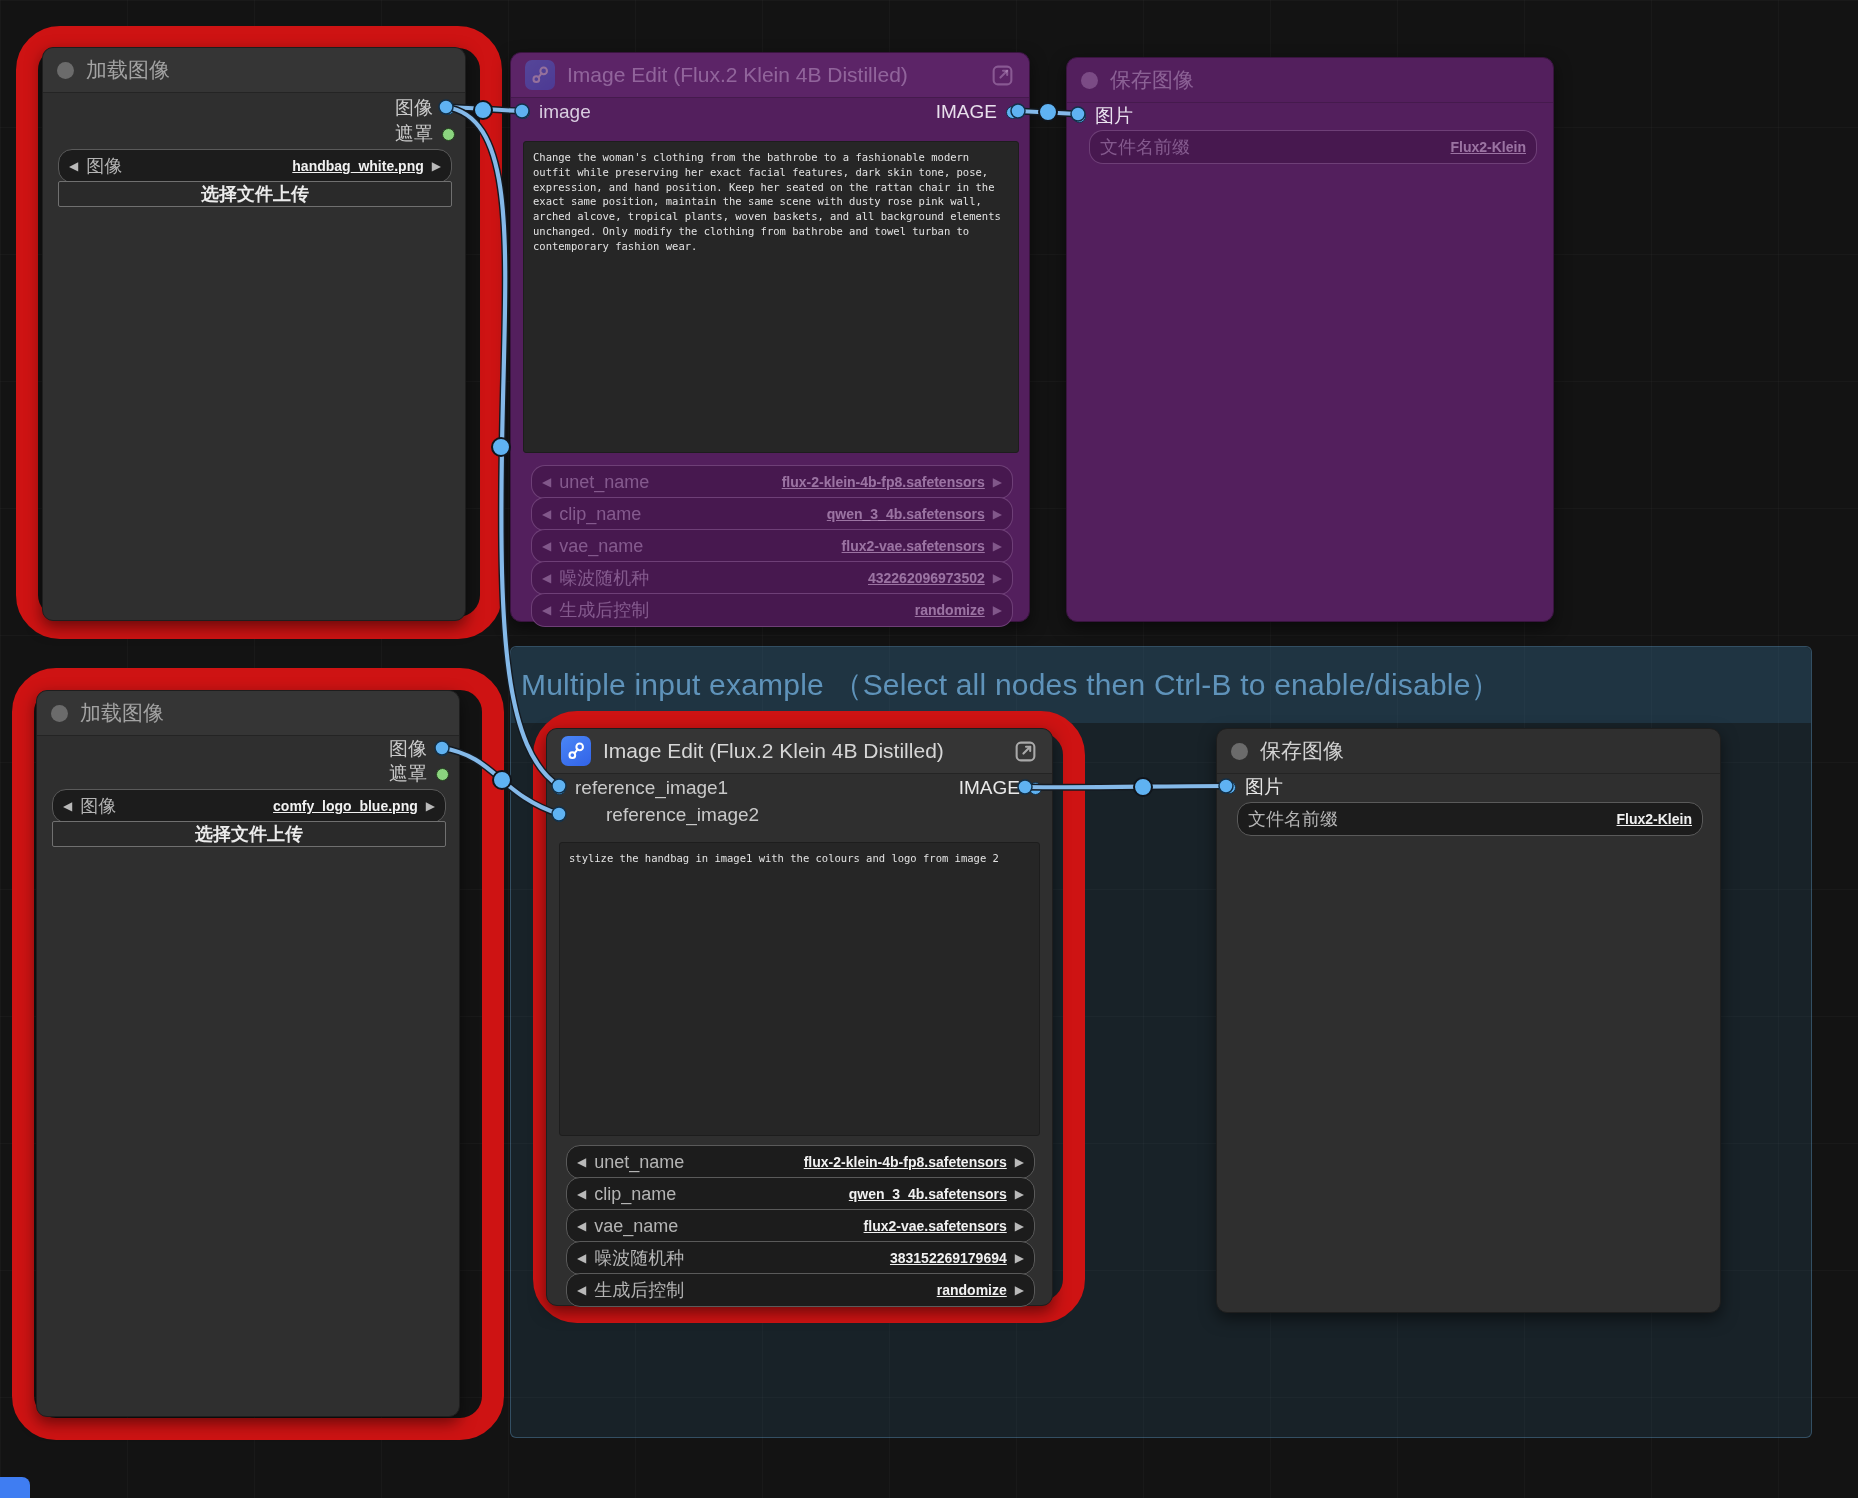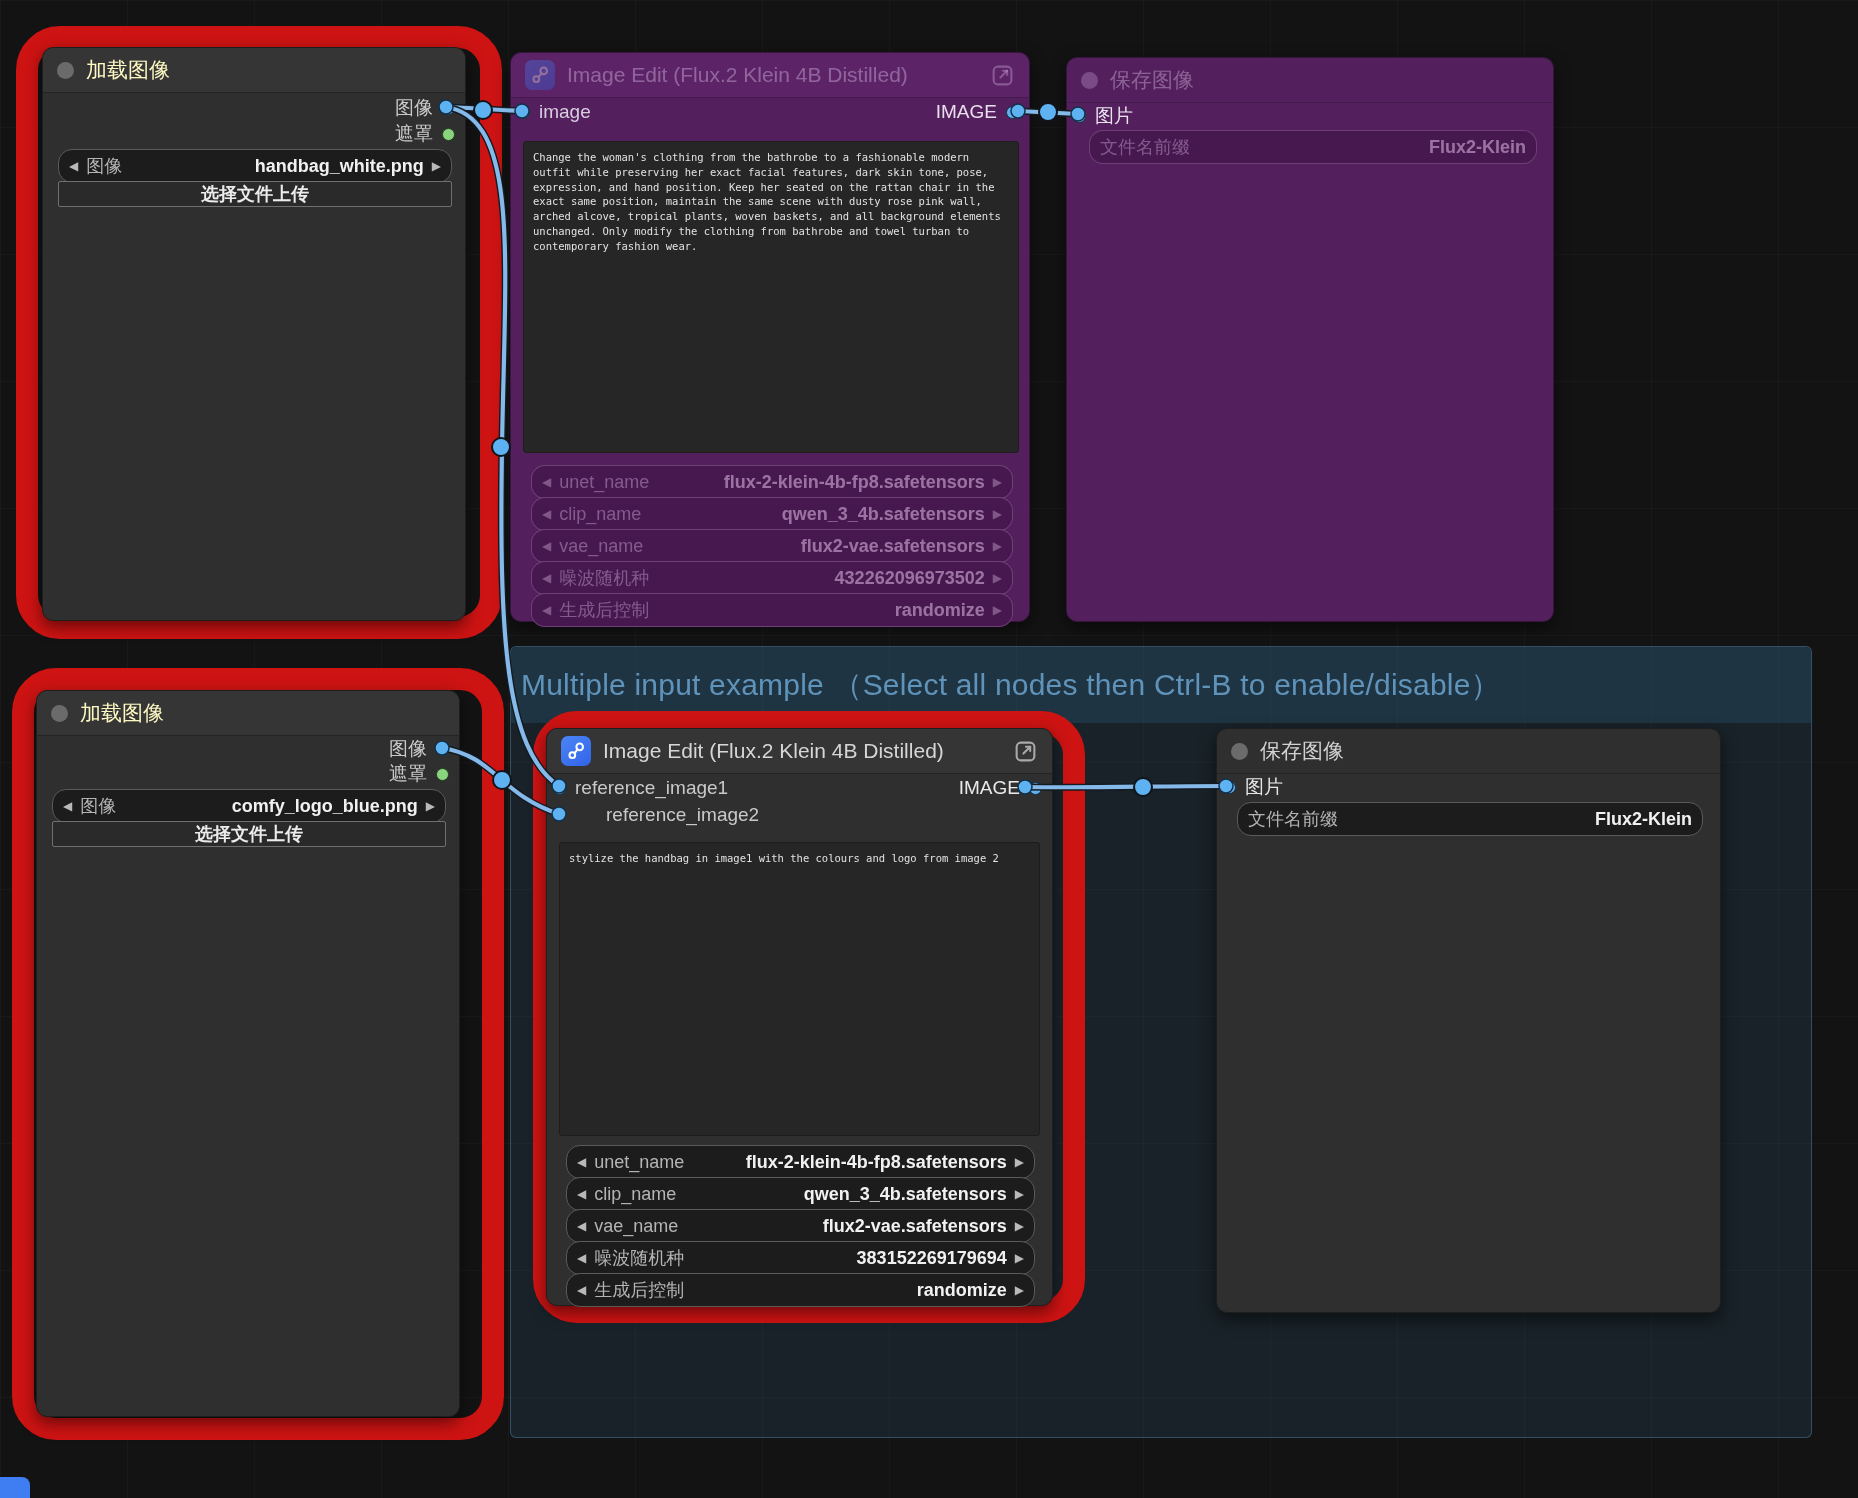--- a/index.html
+++ b/index.html
@@ -40,38 +40,38 @@
     position:absolute;background:#2f2f2f;border:1px solid #1e1e1e;
     border-radius:11px;box-shadow:0 6px 16px rgba(0,0,0,.5);
     z-index:3;box-sizing:border-box;
   }
   .ntitle{
     height:44px;display:flex;align-items:center;gap:12px;
     background:#353535;border-radius:11px 11px 0 0;
     border-bottom:1px solid #242424;padding:0 14px;
   }
   .ntitle .tdot{width:17px;height:17px;border-radius:50%;background:#6b6b6b;flex:0 0 auto;}
-  .ntitle .ttext{font-size:21px;color:#fef9c3;white-space:nowrap;}
+  .ntitle .ttext{font-size:21px;color:#a3a3a3;white-space:nowrap;}
   .spacer{flex:1;}
 
   .slotrow{position:absolute;display:flex;align-items:center;gap:9px;height:26px;}
   .slotrow.out{right:10px;}
   .slotrow.in{left:6px;}
   .pdot{width:13px;height:13px;border-radius:50%;background:#5fb2f2;border:1px solid #123049;box-sizing:border-box;flex:0 0 auto;}
   .pdot.green{background:#8bd47f;border-color:#24431f;}
   .slbl{font-size:19px;color:#c9c9c9;white-space:nowrap;}
 
   .pill{
     position:absolute;height:27px;border-radius:14px;background:#1c1c1c;
     border:1px solid #5a5a5a;display:flex;align-items:center;
     padding:16px 10px;box-sizing:border-box;gap:8px;
   }
   .arr{font-size:12px;color:#b9b9b9;flex:0 0 auto;line-height:1;}
   .wlabel{font-size:18px;color:#b4b4b4;white-space:nowrap;}
-  .wvalue{font-size:18px;font-weight:bold;color:#f1f1f1;white-space:nowrap;margin-left:auto;}
+  .wvalue{font-size:14px;font-weight:bold;color:#f1f1f1;white-space:nowrap;margin-left:auto;text-decoration:underline;}
 
   .btn{
     position:absolute;height:26px;background:#2a2a2a;border:1px solid #707070;
     border-radius:2px;display:flex;align-items:center;justify-content:center;
     font-size:18px;font-weight:bold;color:#ececec;box-sizing:border-box;
   }
 
   .ta{
     position:absolute;background:#262626;border:1px solid #1d1d1d;border-radius:3px;
     color:#e2e2e2;font-family:"DejaVu Sans Mono", monospace;

